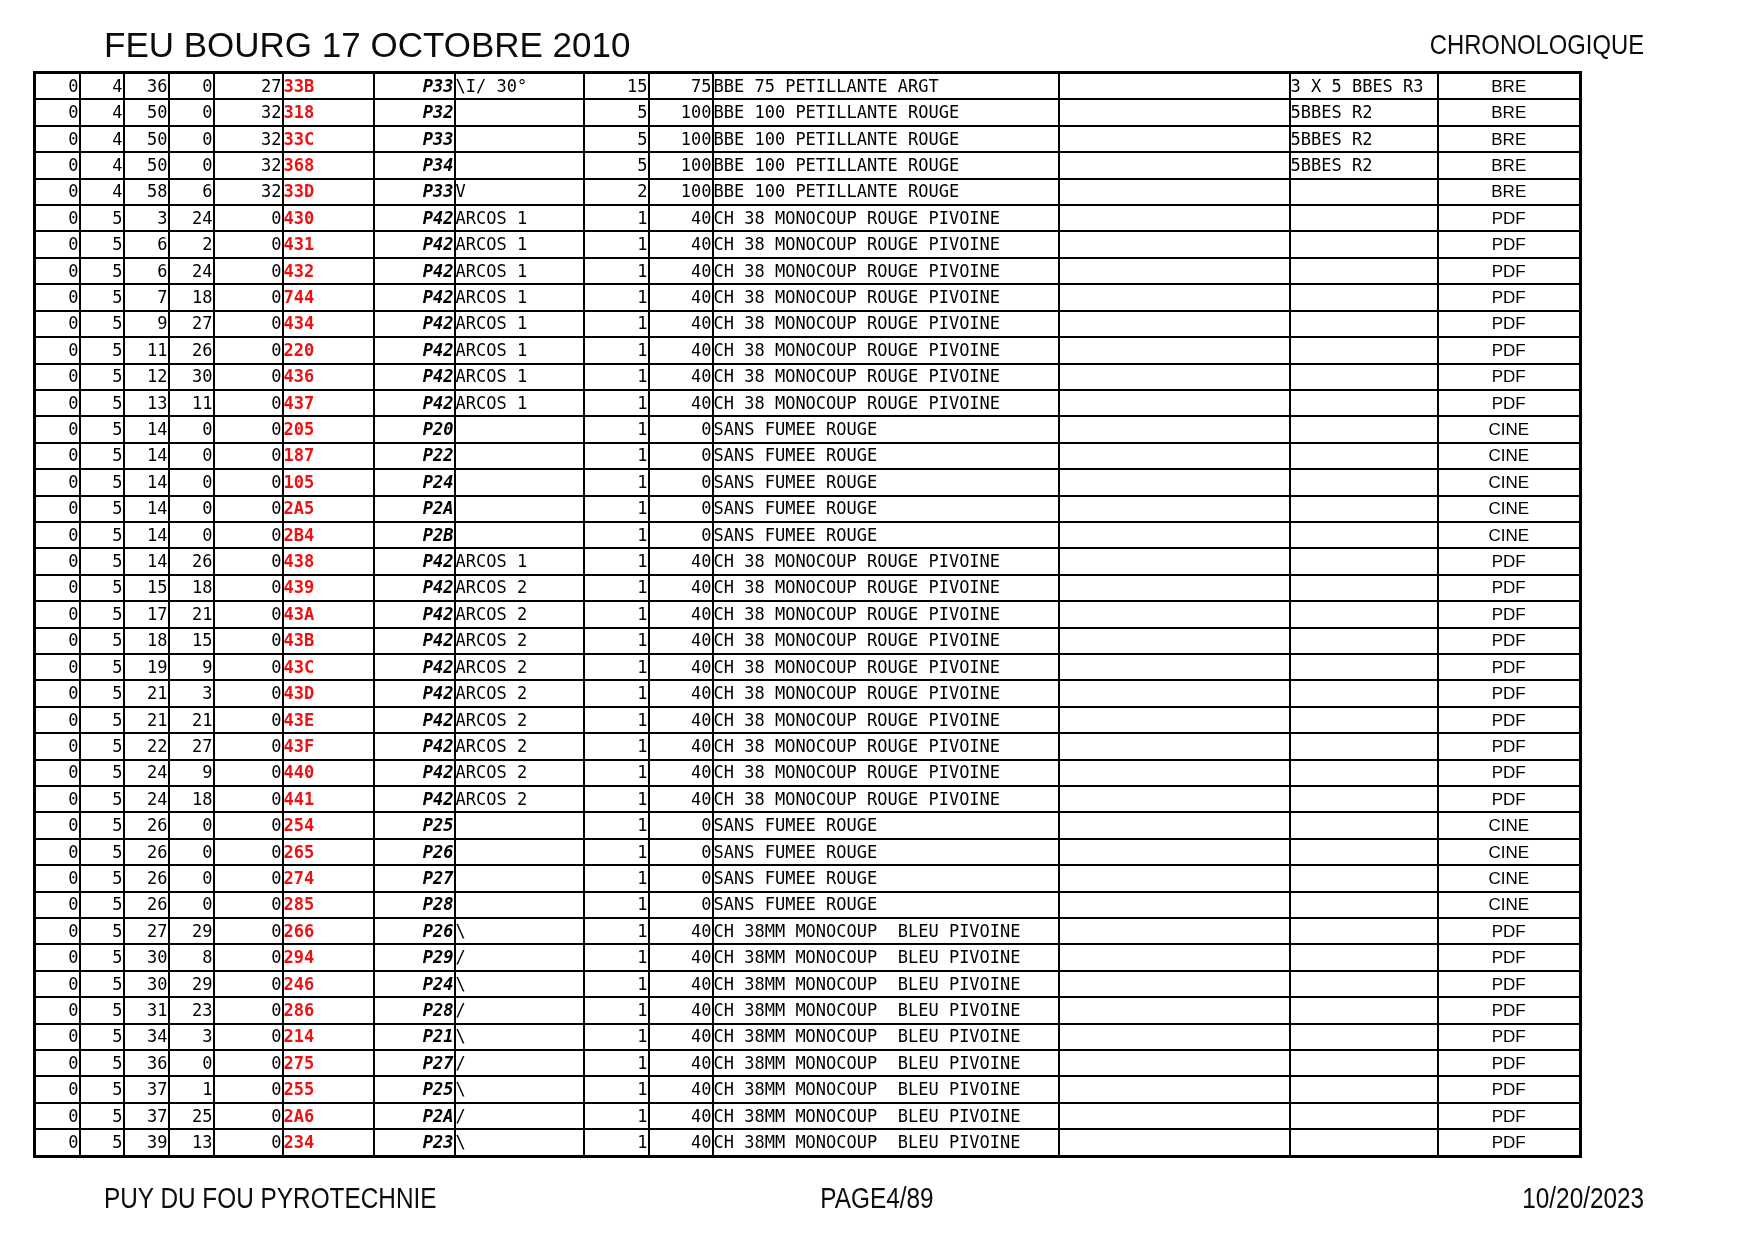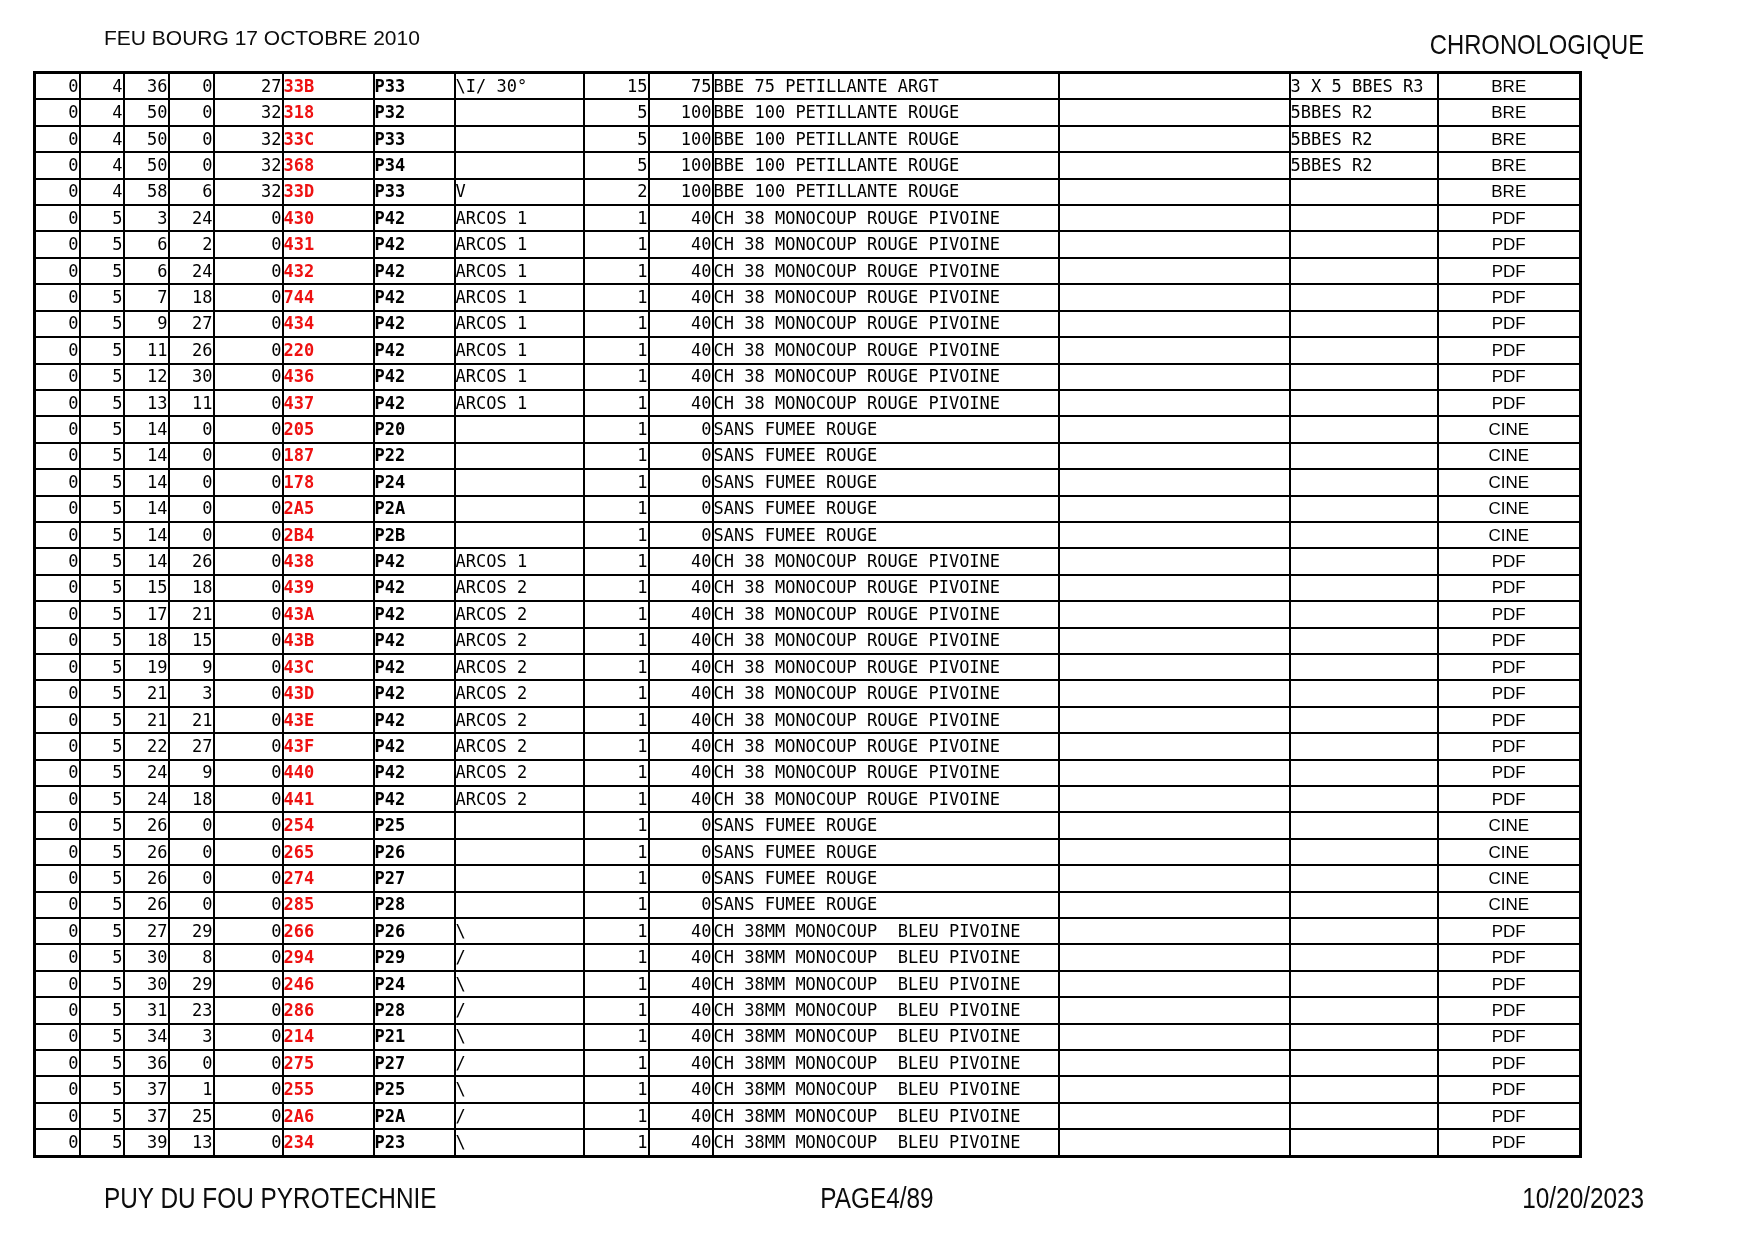--- a/index.html
+++ b/index.html
@@ -1,33 +1,33 @@
 <!DOCTYPE html>
 <html><head>
 <meta charset="utf-8">
 <style>
   html,body{margin:0;padding:0;background:#ffffff;}
   body{width:1754px;height:1241px;position:relative;overflow:hidden;
        font-family:"DejaVu Sans Mono", monospace;color:#000;}
 
   .page-title{position:absolute;left:104px;top:27px;
-      font-family:"Liberation Sans",sans-serif;font-size:21px;line-height:1.05;
+      font-family:"Liberation Sans",sans-serif;font-size:35px;line-height:1.05;
       color:#0c0c0c;white-space:nowrap;}
   .page-mode{position:absolute;right:110px;top:30px;
       font-family:"Liberation Sans",sans-serif;font-size:28px;line-height:1.05;
       color:#0c0c0c;white-space:nowrap;transform:scaleX(.85);transform-origin:right center;}
 
   table.cue{position:absolute;left:33px;top:71px;width:1547px;height:1087px;
       border-collapse:collapse;table-layout:fixed;border:3px solid #000;}
   table.cue td{border:2px solid #000;padding:0;overflow:hidden;white-space:pre;
       font-size:17px;line-height:1;vertical-align:middle;height:22px;}
 
   td.num {text-align:right;padding-right:5px;}
   td.code{font-weight:bold;font-size:20px;color:#ee1111;}
-  td.pos {text-align:left;font-weight:bold;font-size:18px;}
+  td.pos {text-align:right;font-weight:bold;font-size:18px;font-style:italic;}
   td.txt {text-align:left;padding-left:5px;}
   td.blank{}
   td.cat {font-family:"Liberation Sans",sans-serif;font-size:23px;line-height:1.08;
           vertical-align:top;text-align:center;padding-left:4px;padding-top:1px;}
 
   .footer-item{position:absolute;top:1183px;font-family:"Liberation Sans",sans-serif;
       font-size:29px;line-height:1.05;color:#0c0c0c;white-space:nowrap;
       transform:scaleX(.84);}
   .footer-left{left:104px;transform-origin:left center;}
   .footer-center{left:0;width:1754px;text-align:center;transform-origin:center center;}
@@ -296,21 +296,21 @@
         <td class="blank"></td>
         <td class="txt"></td>
         <td class="cat">CINE</td>
       </tr>
       <tr>
         <td class="num">0</td>
         <td class="num">5</td>
         <td class="num">14</td>
         <td class="num">0</td>
         <td class="num">0</td>
-        <td class="code">178</td>
+        <td class="code">105</td>
         <td class="pos">P24</td>
         <td class="txt"></td>
         <td class="num">1</td>
         <td class="num">0</td>
         <td class="txt">SANS FUMEE ROUGE</td>
         <td class="blank"></td>
         <td class="txt"></td>
         <td class="cat">CINE</td>
       </tr>
       <tr>

